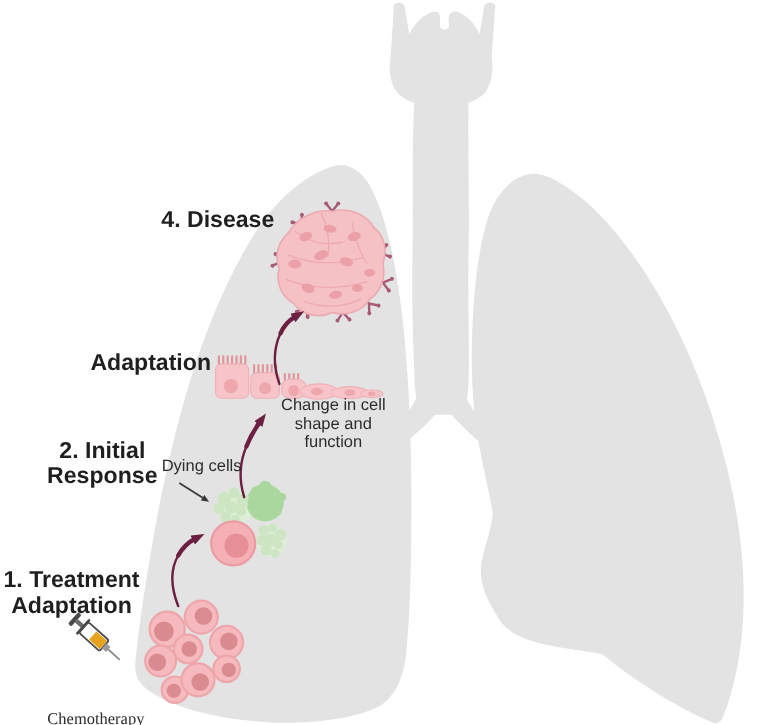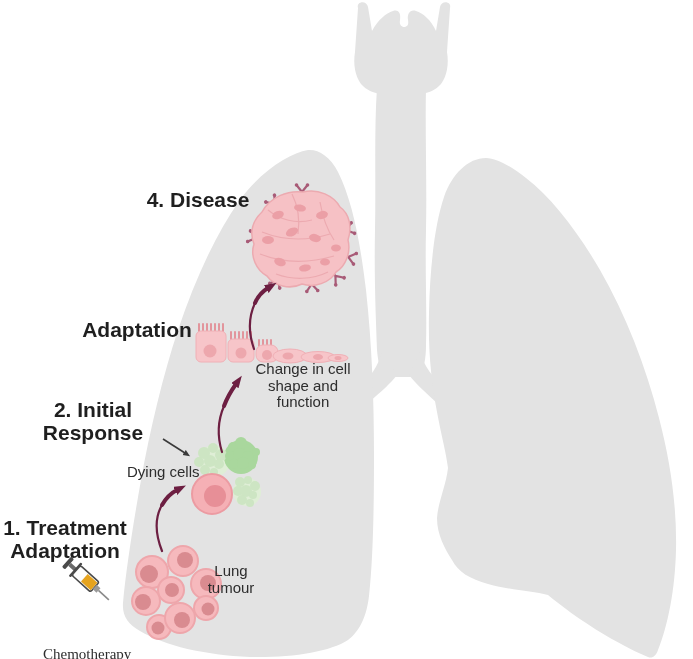--- a/index.html
+++ b/index.html
@@ -251,28 +251,24 @@
 
   <div class="stage-label" style="left:67px;top:295px;width:140px;">
     <br>
     <span>Adaptation</span>
   </div>
 
   <div class="stage-label" style="left:128px;top:188px;width:140px;">
     <span>4. Disease</span><br>
   </div>
 
-  <div class="annot nowrap" style="left:127px;top:416px;margin-top:48px;">Dying cells</div>
+  <div class="annot nowrap" style="left:147px;top:416px;">Dying cells</div>
 
   <div class="annot center" style="left:253px;top:361px;width:100px;">
     <span>Change in cell</span><br>
     <span>shape and</span><br>
     <span>function</span>
   </div>
 
-  <div class="annot center" style="left:201px;top:563px;width:60px;">
-    <span>Lung</span><br>
-    <span>tumour</span>
-  </div>
 
   <div class="annot nowrap" style="left:43px;top:646px;font-family:Liberation Serif, serif;">Chemotherapy</div>
 
 </div>
 
 </body></html>

